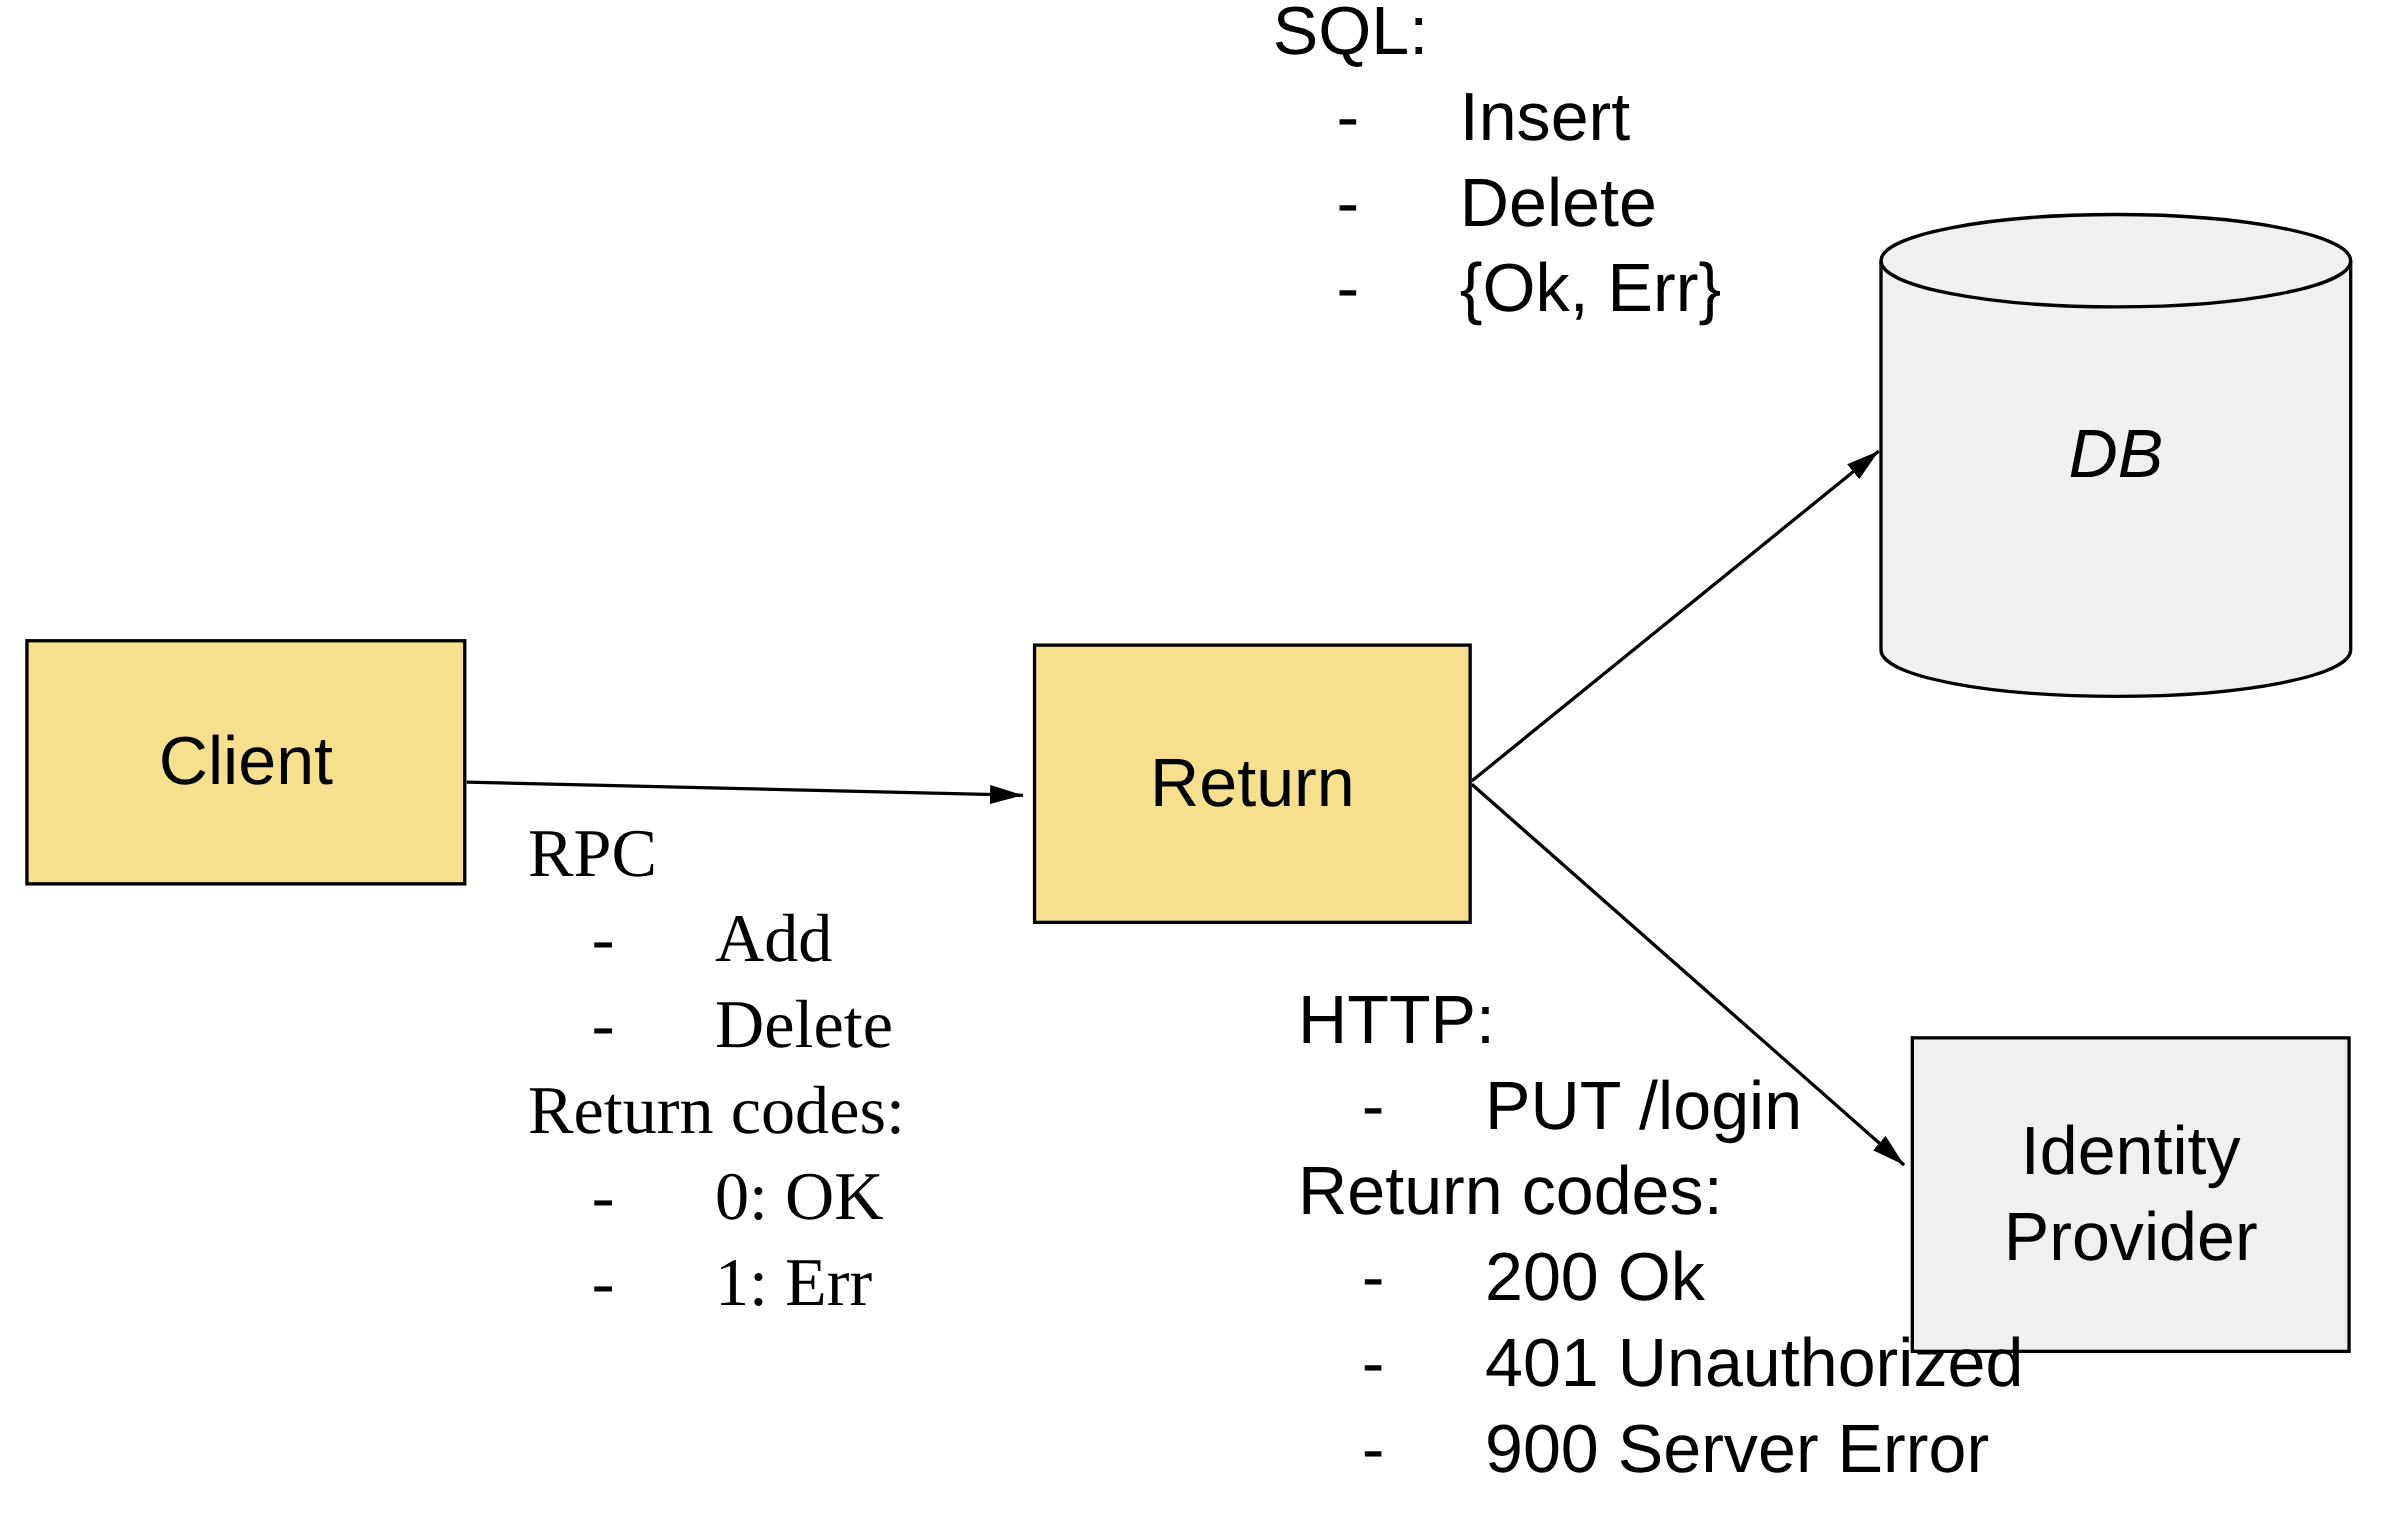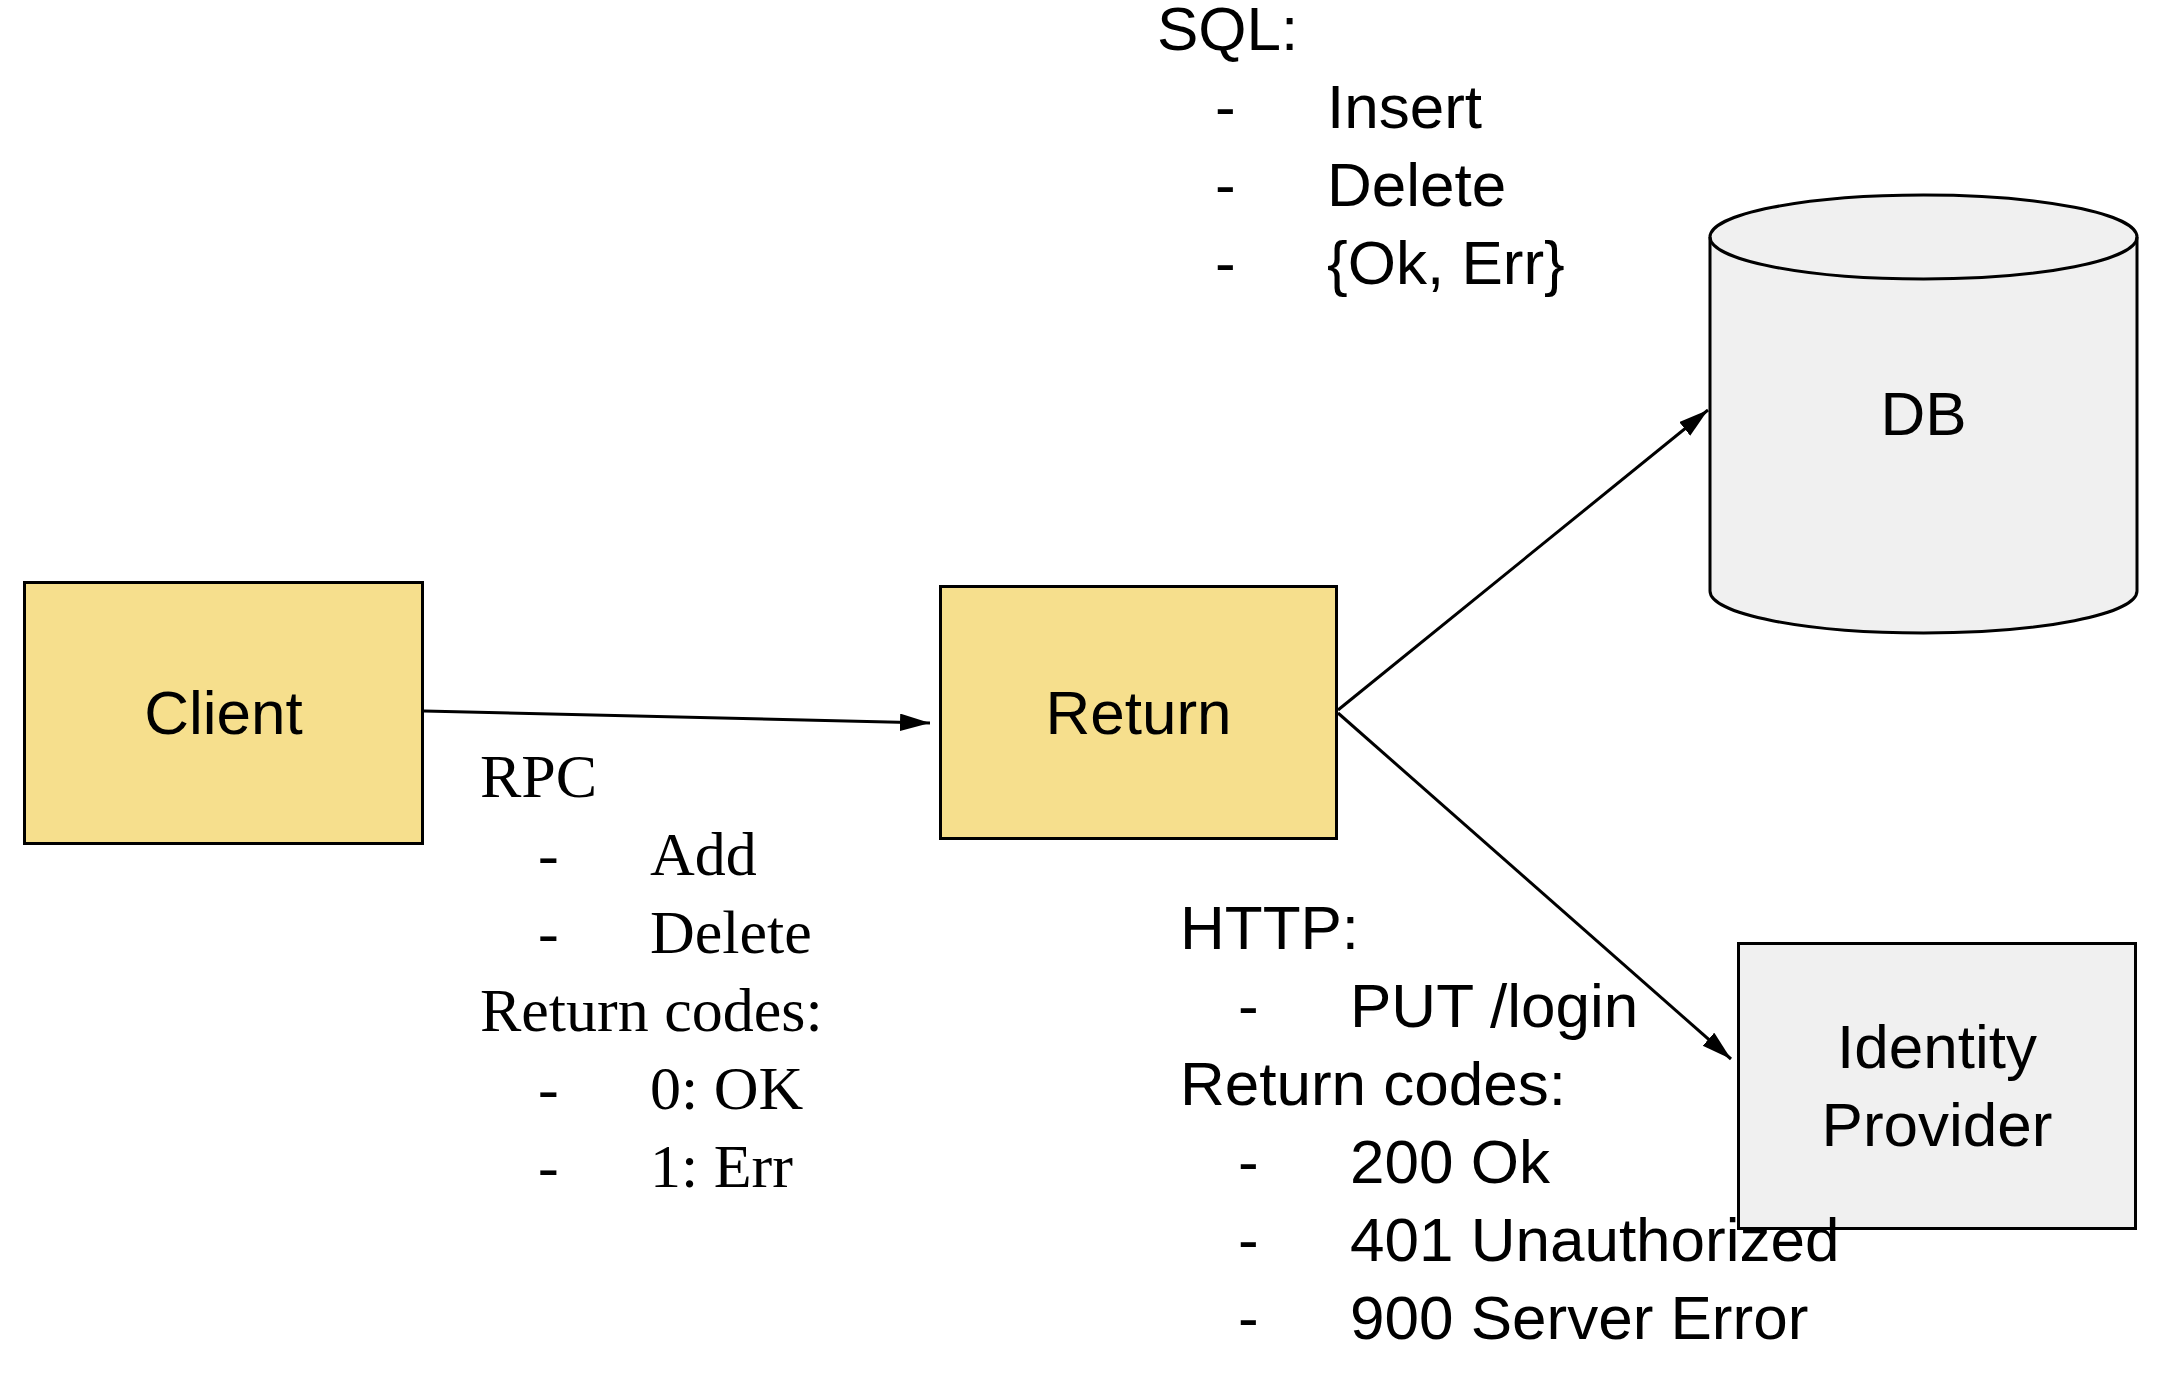--- a/index.html
+++ b/index.html
@@ -23,29 +23,29 @@
     display: flex;
     align-items: center;
     justify-content: center;
     border: 3px solid var(--stroke, #000000);
     font-size: 62px;
     line-height: 78px;
     text-align: center;
   }
   .node.yellow { background: var(--yellow, #F6DF8D); }
   .node.gray   { background: var(--gray, #F0F0F0); }
-  #client-node  { left: 23px;  top: 581px; width: 401px; height: 264px; }
+  #client-node  { left: 23px;  top: 581px; width: 401px; height: 224px; }
   #backend-node { left: 939px; top: 585px; width: 399px; height: 255px; }
   #idp-node     { left: 1737px; top: 942px; width: 400px; height: 288px; }
   #idp-node .node-label { display: block; width: 330px; }
   #db-label {
     position: absolute;
     left: 1710px; top: 375px; width: 427px; height: 78px;
     display: flex; align-items: center; justify-content: center;
-    font-size: 62px; line-height: 78px;
+    font-size: 62px; line-height: 78px; font-style: italic;
   }
   .annotation {
     position: absolute;
     font-size: 62px;
     line-height: 78px;
     white-space: nowrap;
   }
   #sql-annotation  { left: 1157px; top: -10px; }
   #rpc-annotation  { left: 480px;  top: 737px; font-family: Liberation Serif, serif; }
   #http-annotation { left: 1180px; top: 889px; }

